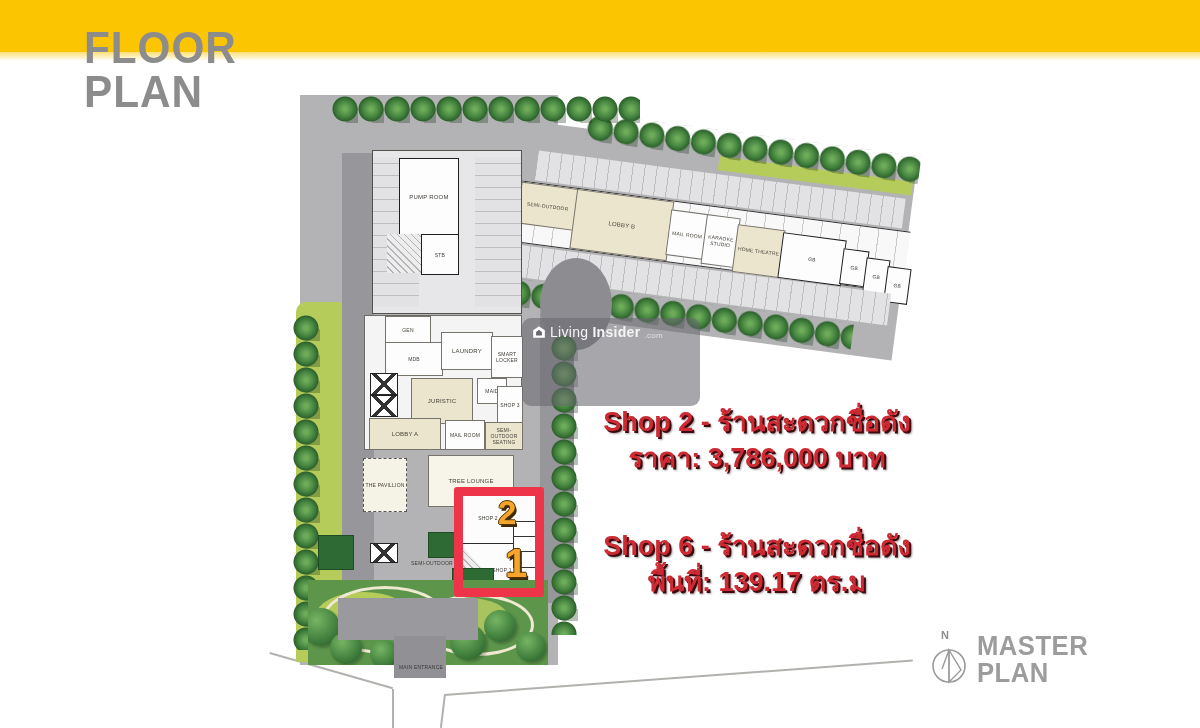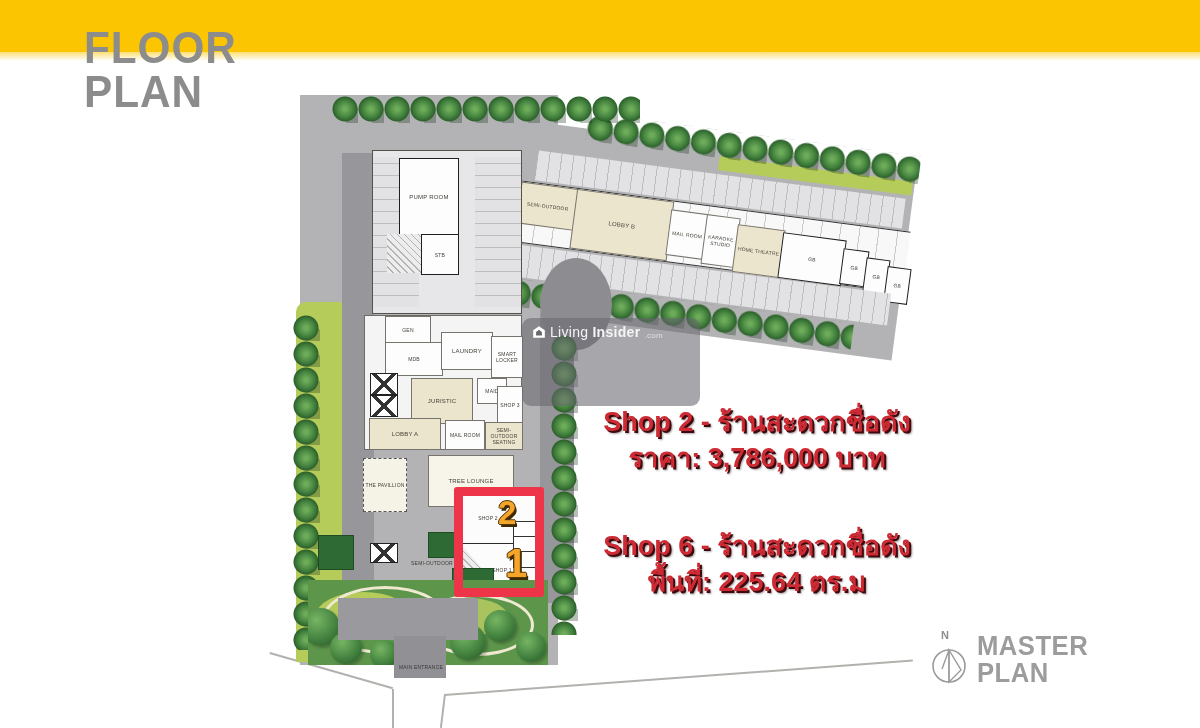--- a/index.html
+++ b/index.html
@@ -247,21 +247,21 @@
         <span class="wm-tld">.com</span>
     </div>
   </div>
 
   <div class="abs listing" style="left:572px;top:404px;">
     <div>Shop 2 - ร้านสะดวกชื่อดัง</div>
     <div>ราคา: 3,786,000 บาท</div>
   </div>
   <div class="abs listing" style="left:572px;top:528px;">
     <div>Shop 6 - ร้านสะดวกชื่อดัง</div>
-    <div>พื้นที่: 225.64 ตร.ม</div>
+    <div>พื้นที่: 139.17 ตร.ม</div>
   </div>
 
   <div class="abs mp-n" style="left:941px;top:629px;">N</div>
   <svg class="abs" style="left:930px;top:645px;" width="40" height="42" viewBox="0 0 40 42">
     <circle cx="19" cy="21" r="16" fill="none" stroke="#9a9a9a" stroke-width="1.6"></circle>
     <path d="M19 5 L31 25 L19 37 Z" fill="none" stroke="#9a9a9a" stroke-width="1.4"></path>
     <path d="M19 5 L12 24" fill="none" stroke="#9a9a9a" stroke-width="1.4"></path>
     <path d="M19 5 L19 37" fill="none" stroke="#9a9a9a" stroke-width="1.2"></path>
   </svg>
   <div class="abs mp-text" style="left:977px;top:633px;">

